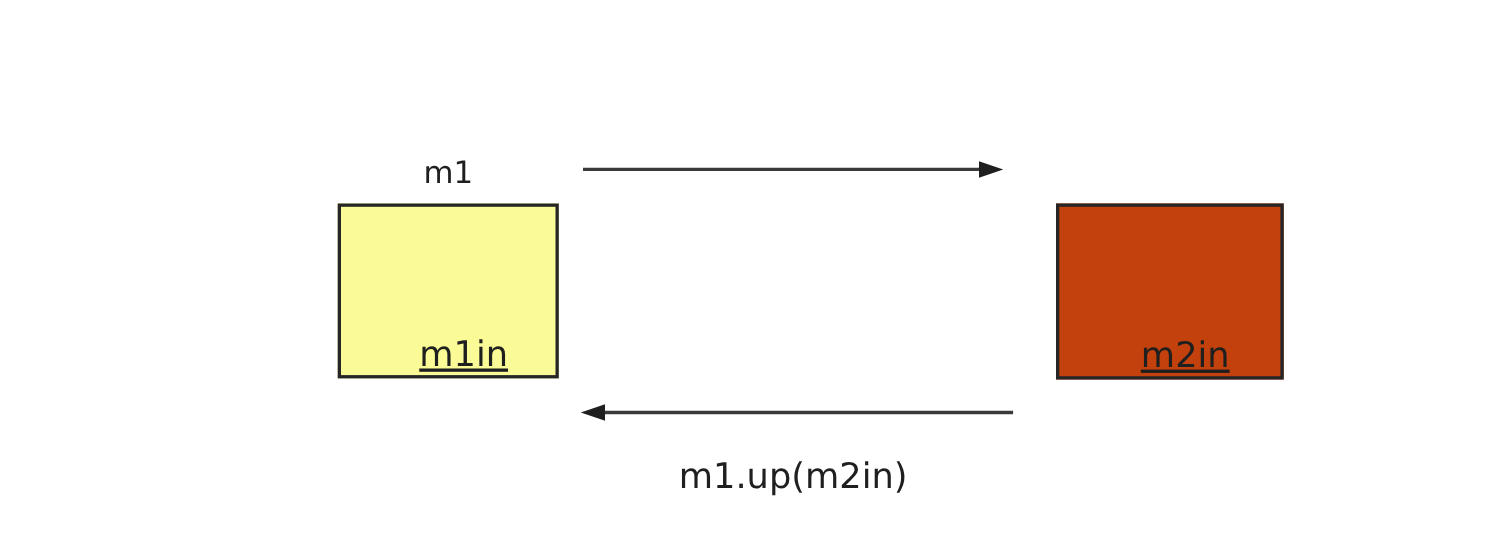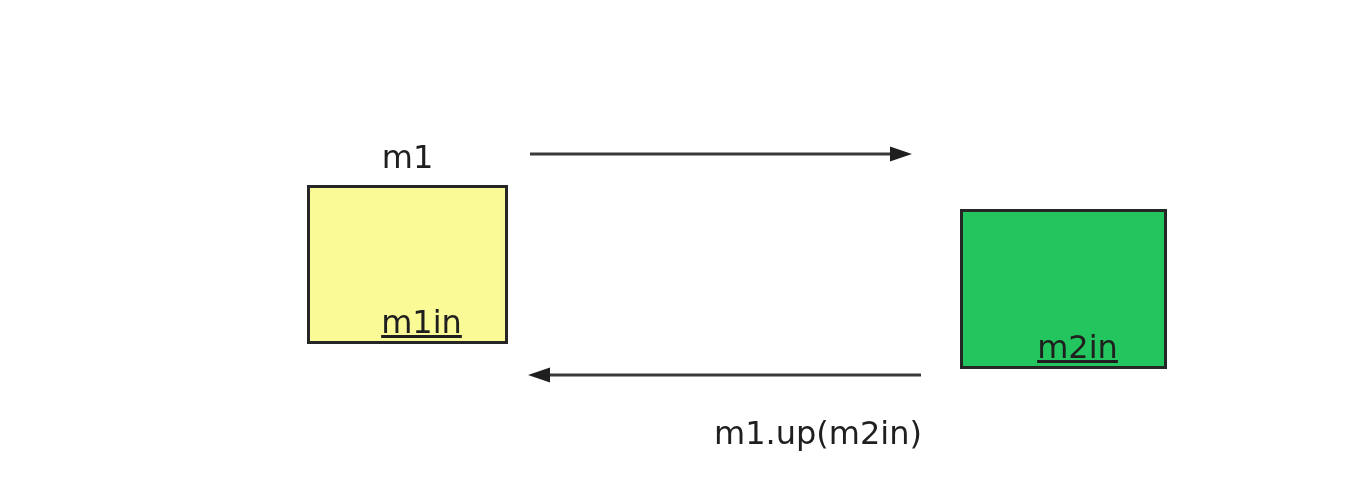--- a/index.html
+++ b/index.html
@@ -29,58 +29,58 @@
     font-size: 32px;
     line-height: 38px;
     color: #1f1f1f;
     text-indent: 28px; 
     white-space: nowrap;
   }
   .node-m1 { left: 307px; top: 185px; width: 201px; height: 159px; background: #fafa96; }
   .node-m2 { left: 960px; top: 185px; width: 207px; height: 160px; background: #8dce4c; }
   .node-title {
     position: absolute;
-    font-size: 32px;
+    font-size: 28px;
     line-height: 38px;
     text-align: center;
     color: #1f1f1f;
     white-space: nowrap;
   }
   .title-m1 { left: 307px; width: 201px; top: 138px; }
   .title-m2 { left: 960px; width: 207px; top: 138px; }
   .edge-label {
     position: absolute;
     font-size: 32px;
     line-height: 38px;
     text-align: center;
     color: #1f1f1f;
     white-space: nowrap;
   }
   .edge-label-top    { left: 520px; width: 402px; top: 102px; }
-  .edge-label-bottom { left: 520px; width: 402px; top: 414px; text-align: right; }
+  .edge-label-bottom { left: 520px; width: 402px; top: 414px; }
   .arrows-layer {
     position: absolute;
     left: 0; top: 0;
     width: 1363px;
     height: 489px;
     pointer-events: none;
   }
 </style>
 </head>
 <body>
 
 <div class="canvas">
 
   <div class="node-title title-m1">m1</div>
 
   <div class="node node-m1" style="background-color: rgb(250, 250, 150);">
     <span class="node-label">m1in</span>
   </div>
 
-  <div class="node node-m2" style="background-color: #22c55e; margin-top: 24px;">
+  <div class="node node-m2" style="background-color: #c2410c;">
     <span class="node-label">m2in</span>
   </div>
 
   <div class="edge-label edge-label-bottom">m1.up(m2in)</div>
 
   <svg class="arrows-layer" width="1363" height="489" viewBox="0 0 1363 489" xmlns="http://www.w3.org/2000/svg">
 
     <line x1="530" y1="154" x2="893" y2="154" stroke="#3a3a3a" stroke-width="3"></line>
     <polygon points="912,154 890,146.5 890,161.5" fill="#1f1f1f"></polygon>
 

